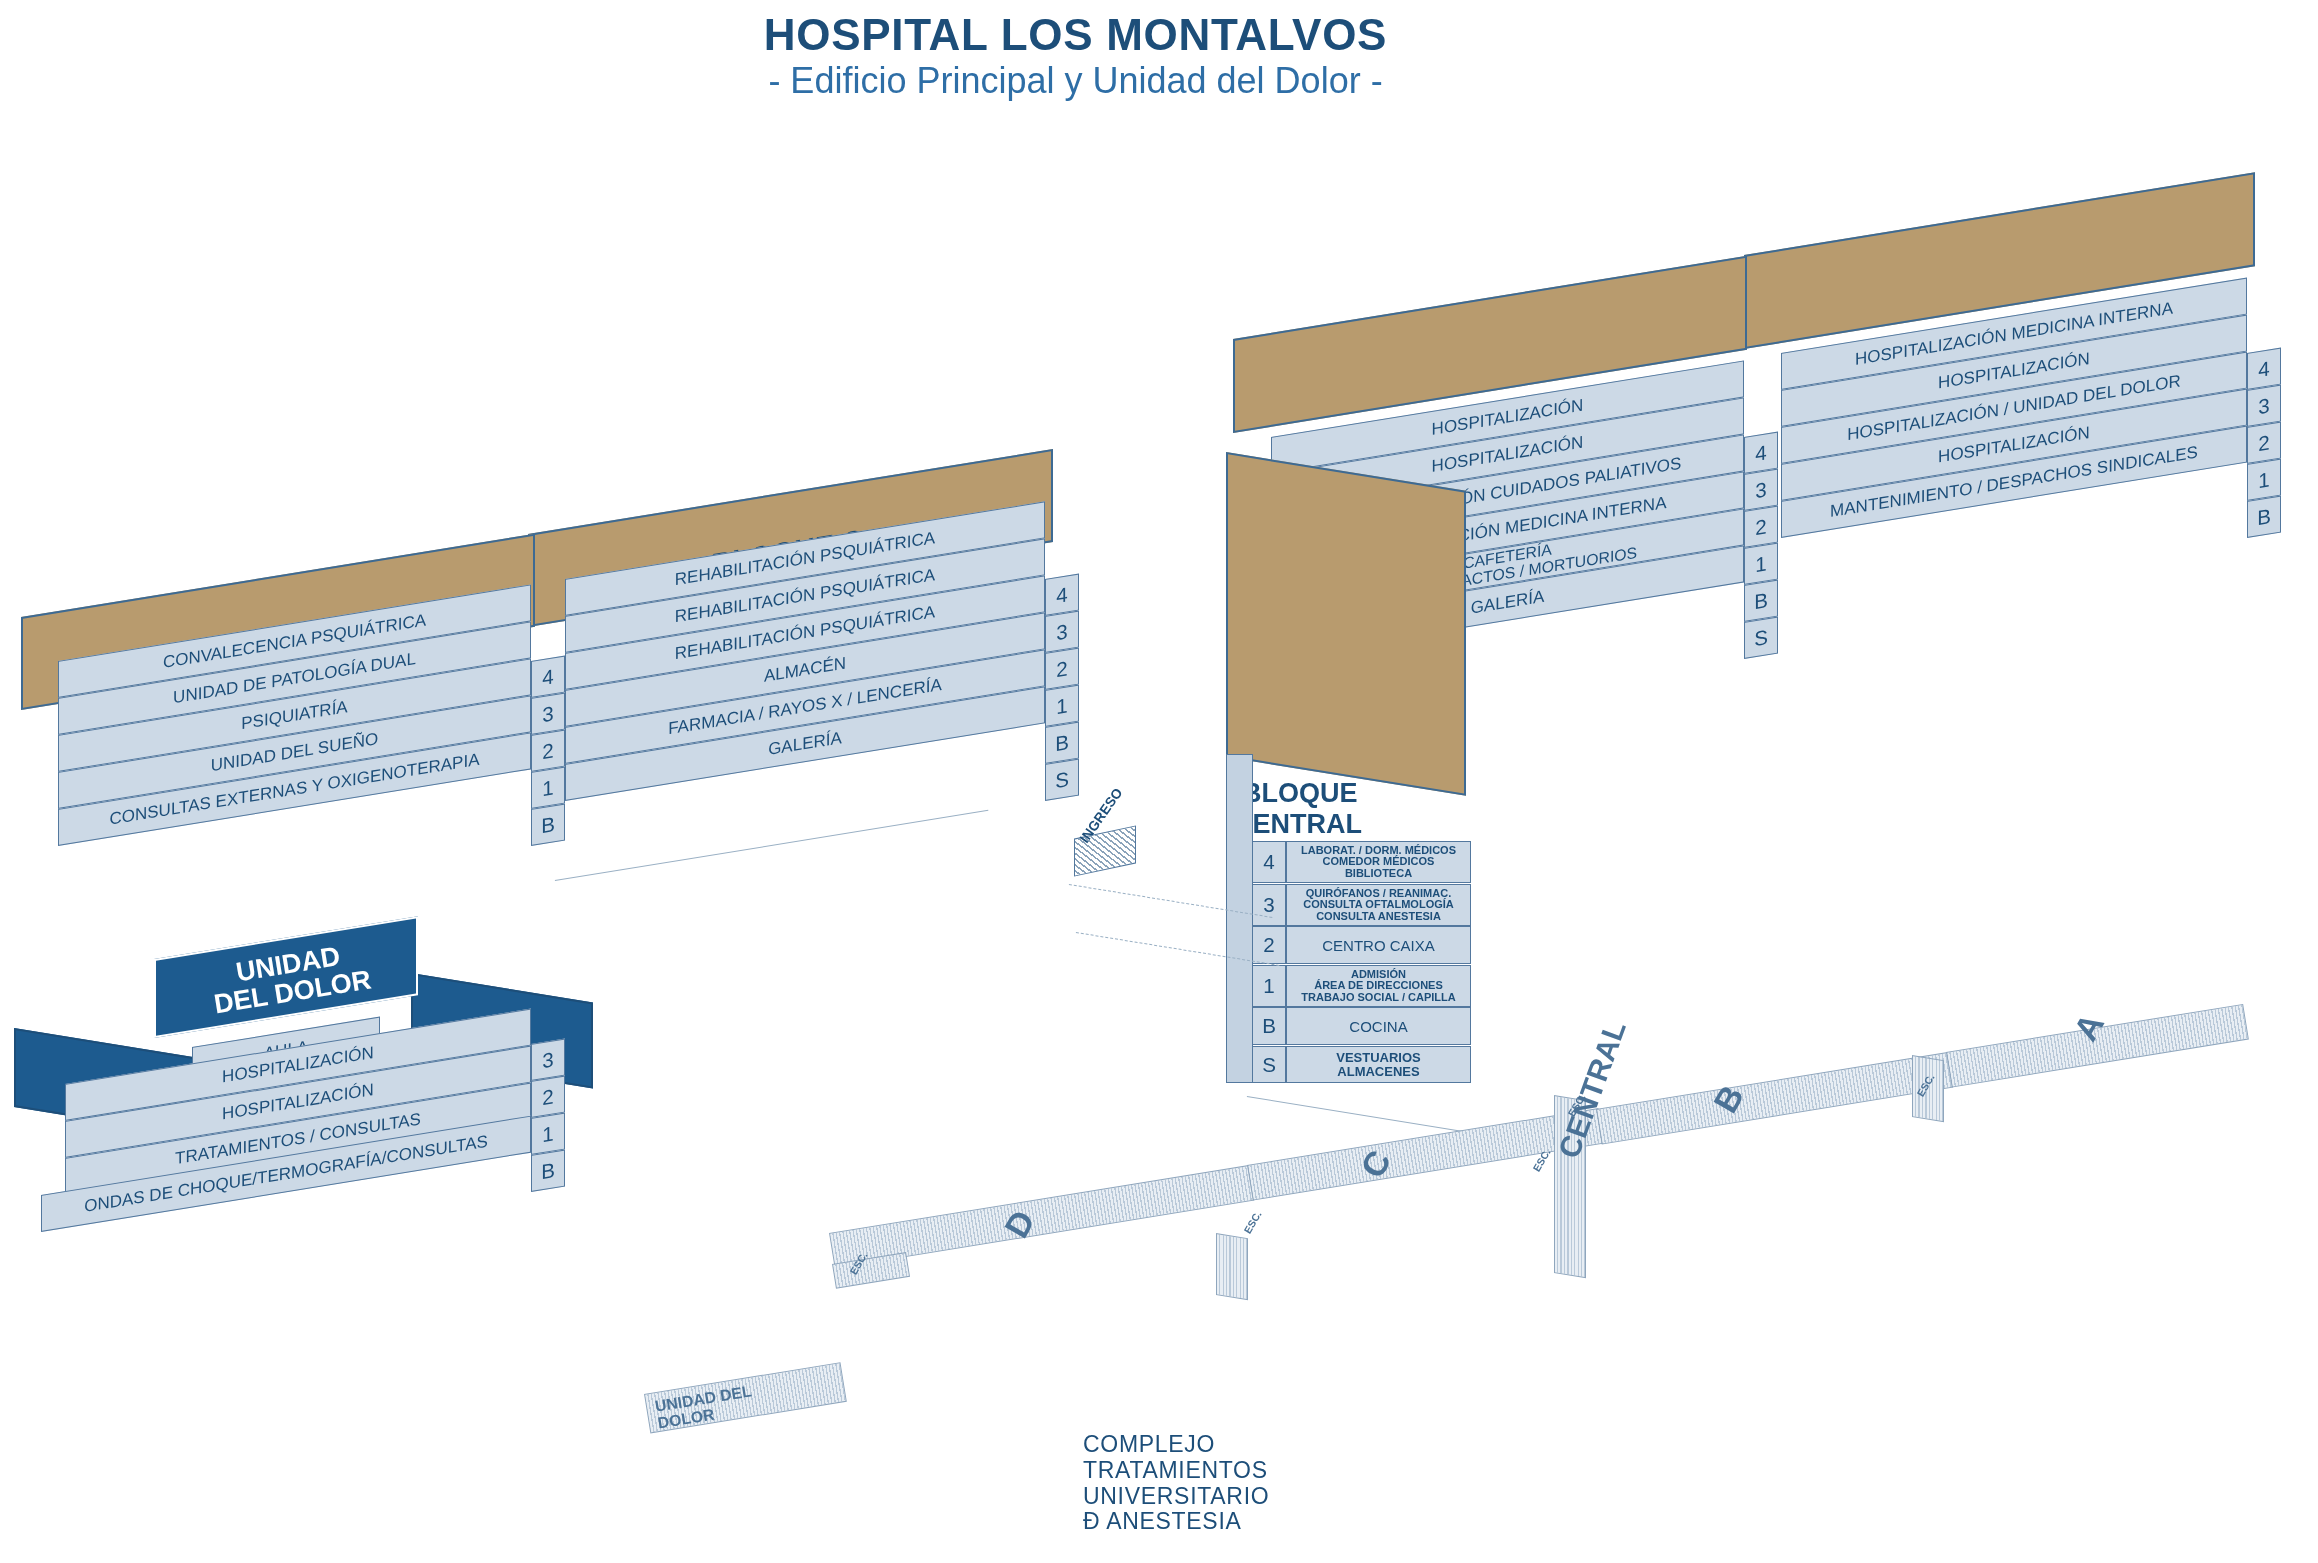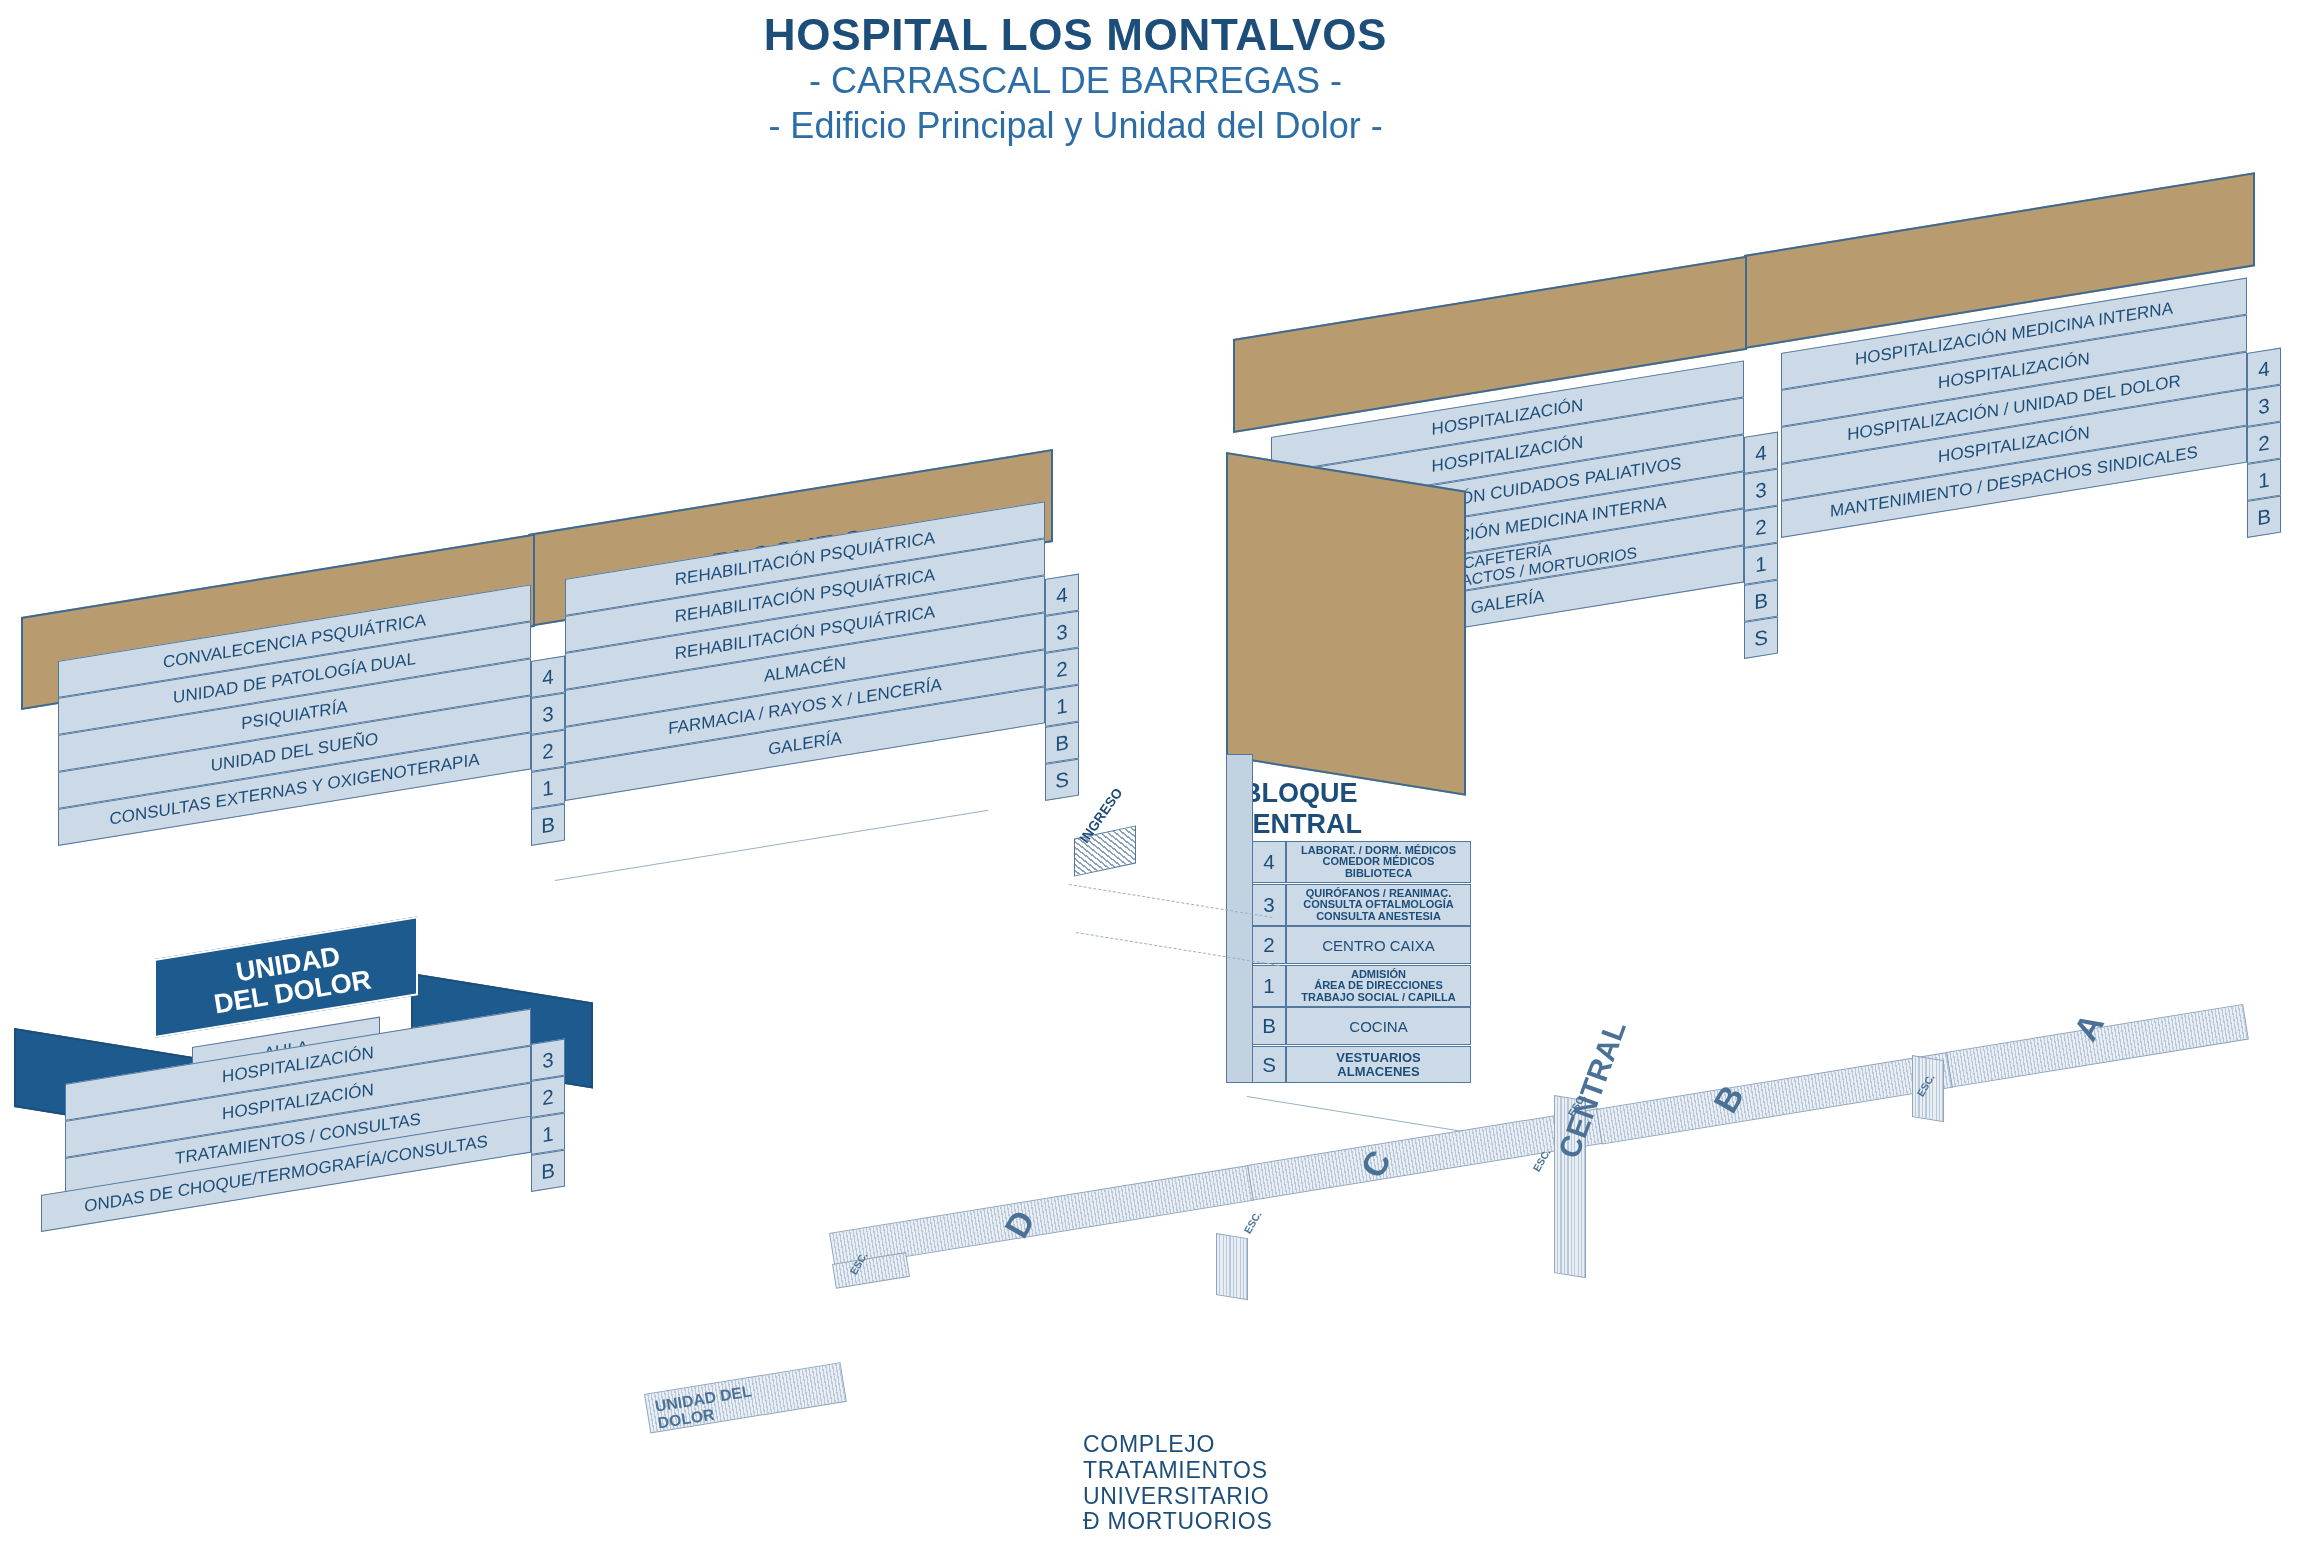--- a/index.html
+++ b/index.html
@@ -85,21 +85,20 @@
   .dashline{position:absolute;border-top:1.4px dashed #9ab0c4;}
   .thinline{position:absolute;border-top:1.4px solid #9ab0c4;}
 </style>
 </head>
 <body>
 
 <div class="stage">
 
   <div class="title-block">
     <div class="title-main">HOSPITAL LOS MONTALVOS</div>
-    <div class="title-sub1">- CARRASCAL DE BARREGAS -</div>
     <div class="title-sub2">- Edificio Principal y Unidad del Dolor -</div>
   </div>
 
   <div class="block">
 
     <div class="roof" style="left:1744px;top:255px;width:507px;height:90px;
                 transform:skewY(-9.2deg);transform-origin:left top;"></div>
     <div class="roof-label" style="left:1939px;top:322px;font-size:29px;transform:rotate(-9.2deg);transform-origin:left center;">BLOQUE A</div>
 
     <div class="floorrow" style="left:1781px;top:353px;width:466px;height:37px;font-size:17px;
@@ -480,17 +479,17 @@
     <div class="plan-letter" style="left:654px;top:1399px;font-size:15.8px;line-height:1.05;transform:rotate(-9.2deg);transform-origin:left top;">
       <div>UNIDAD DEL</div>
       <div>DOLOR</div>
     </div>
   </div>
 
   <div class="footer-logo">
     <div>COMPLEJO</div>
     <div>TRATAMIENTOS</div>
     <div>UNIVERSITARIO</div>
-    <div>Ð MORTUORIOS</div>
+    <div>Ð ANESTESIA</div>
   </div>
 
 </div>
 
 
 </body></html>

